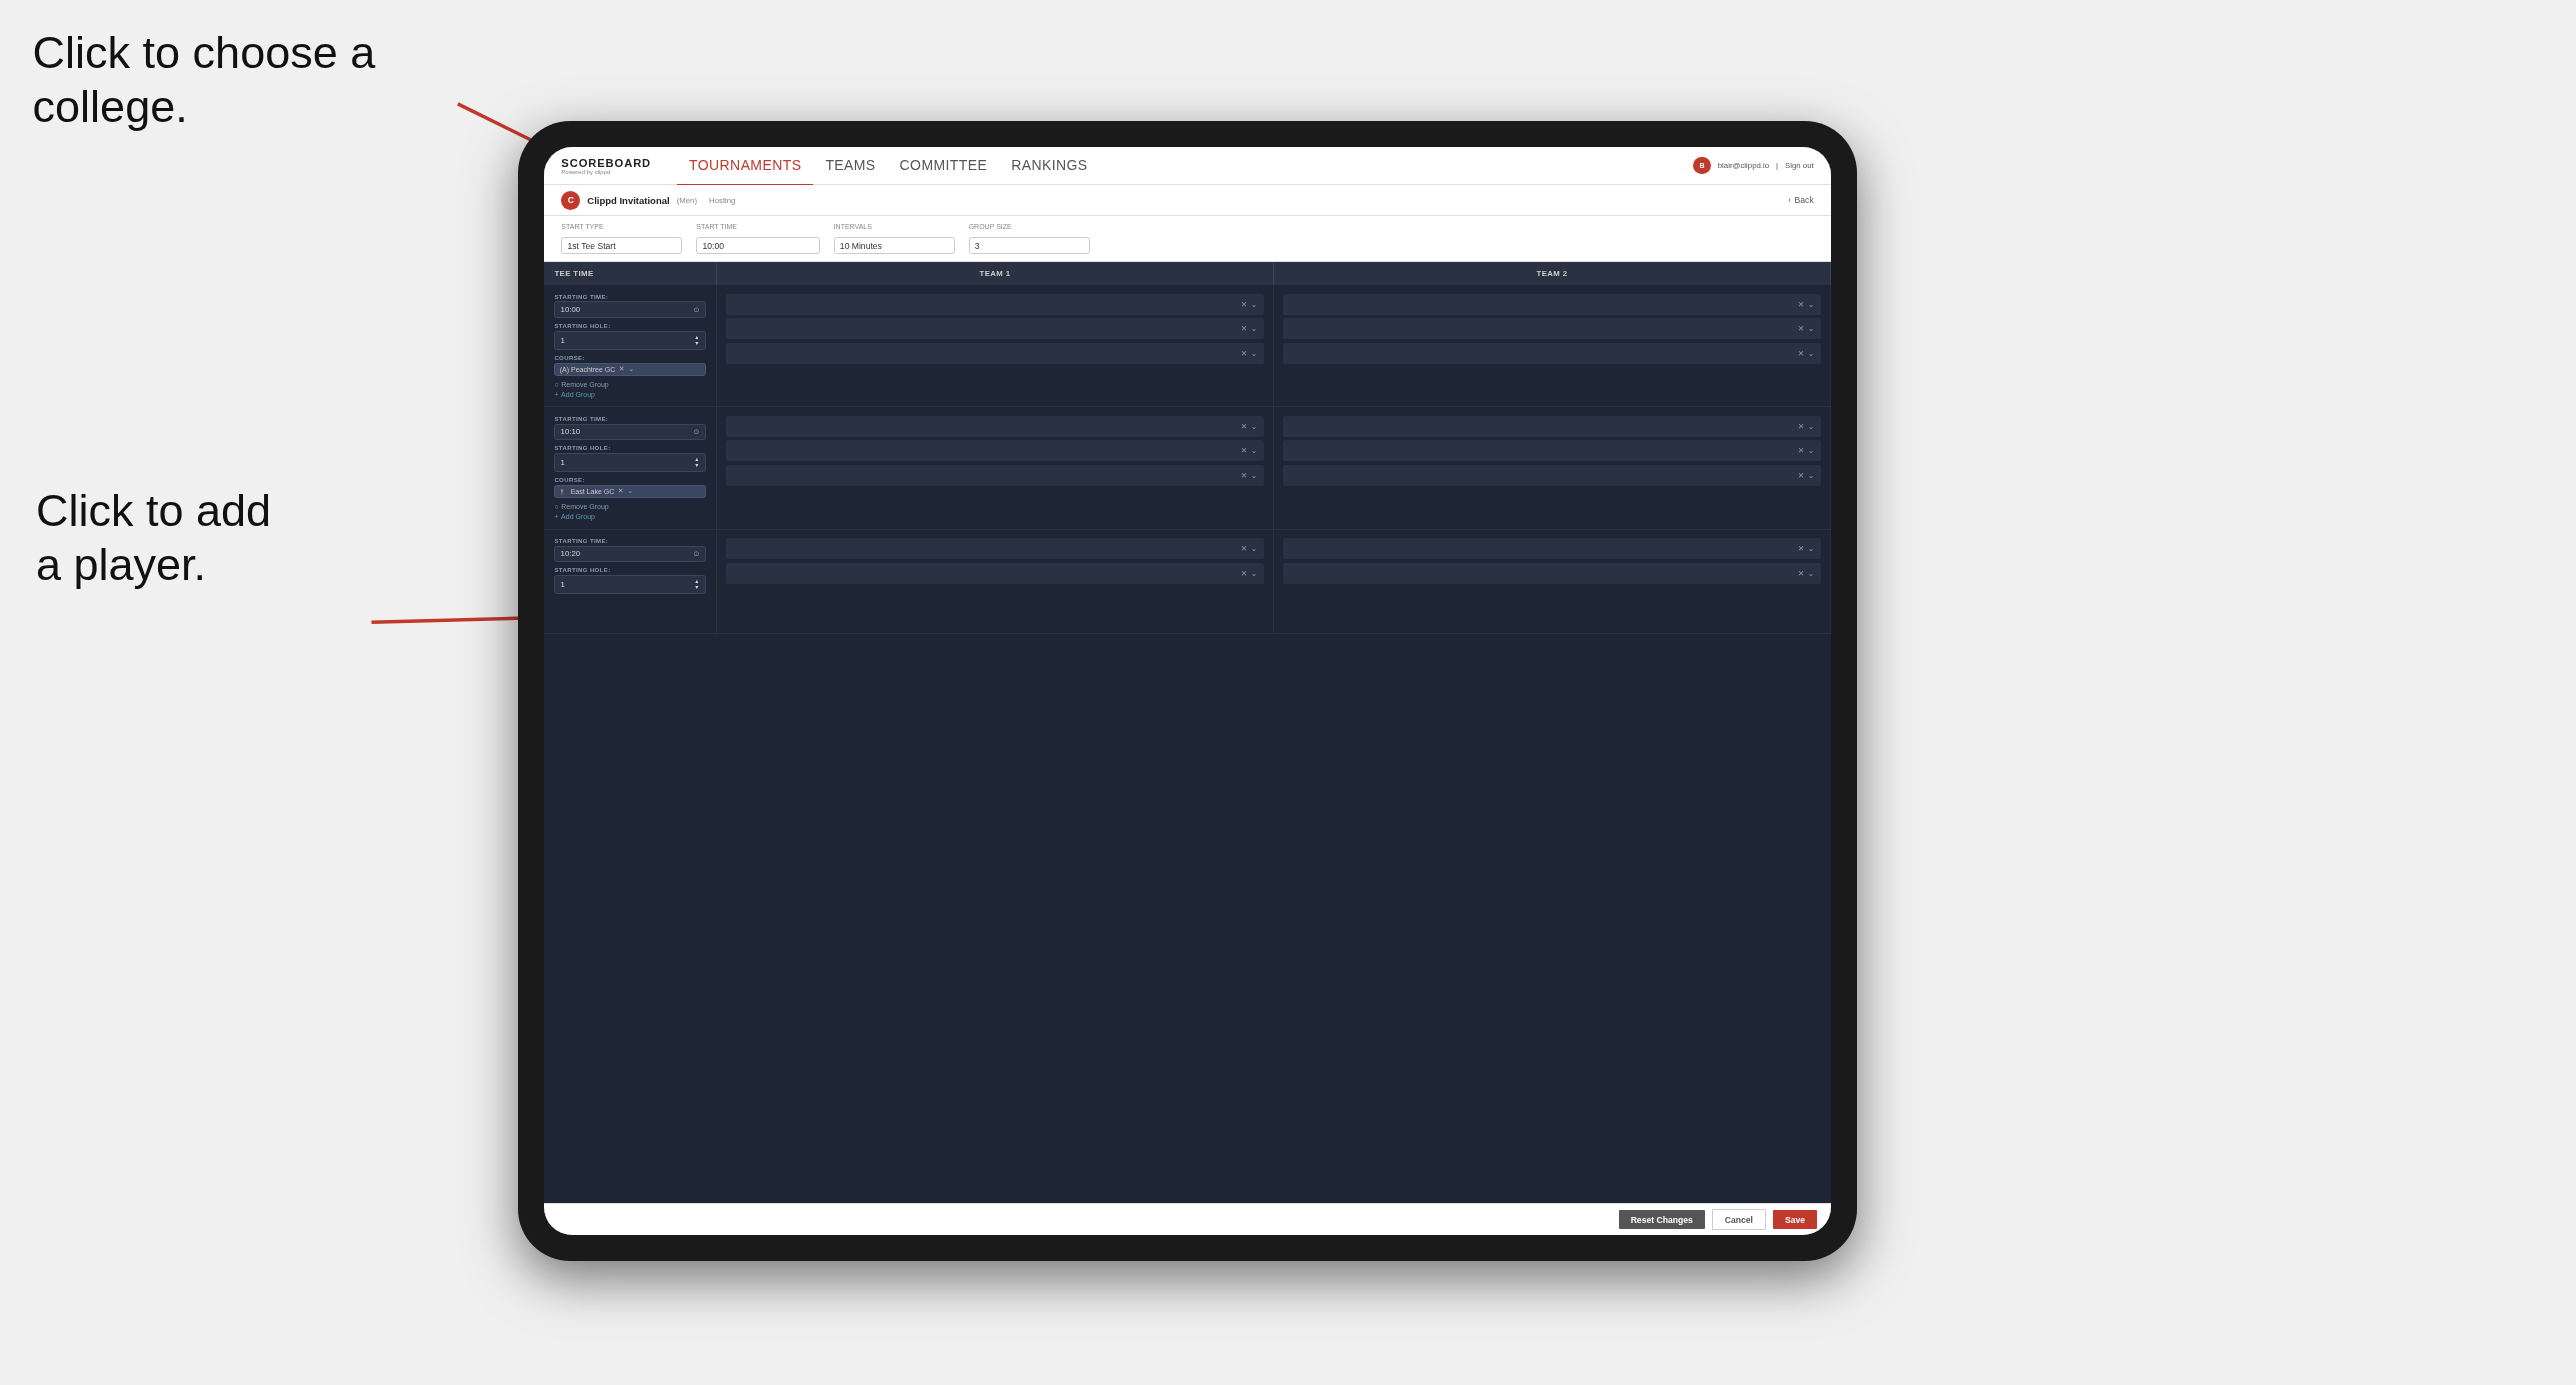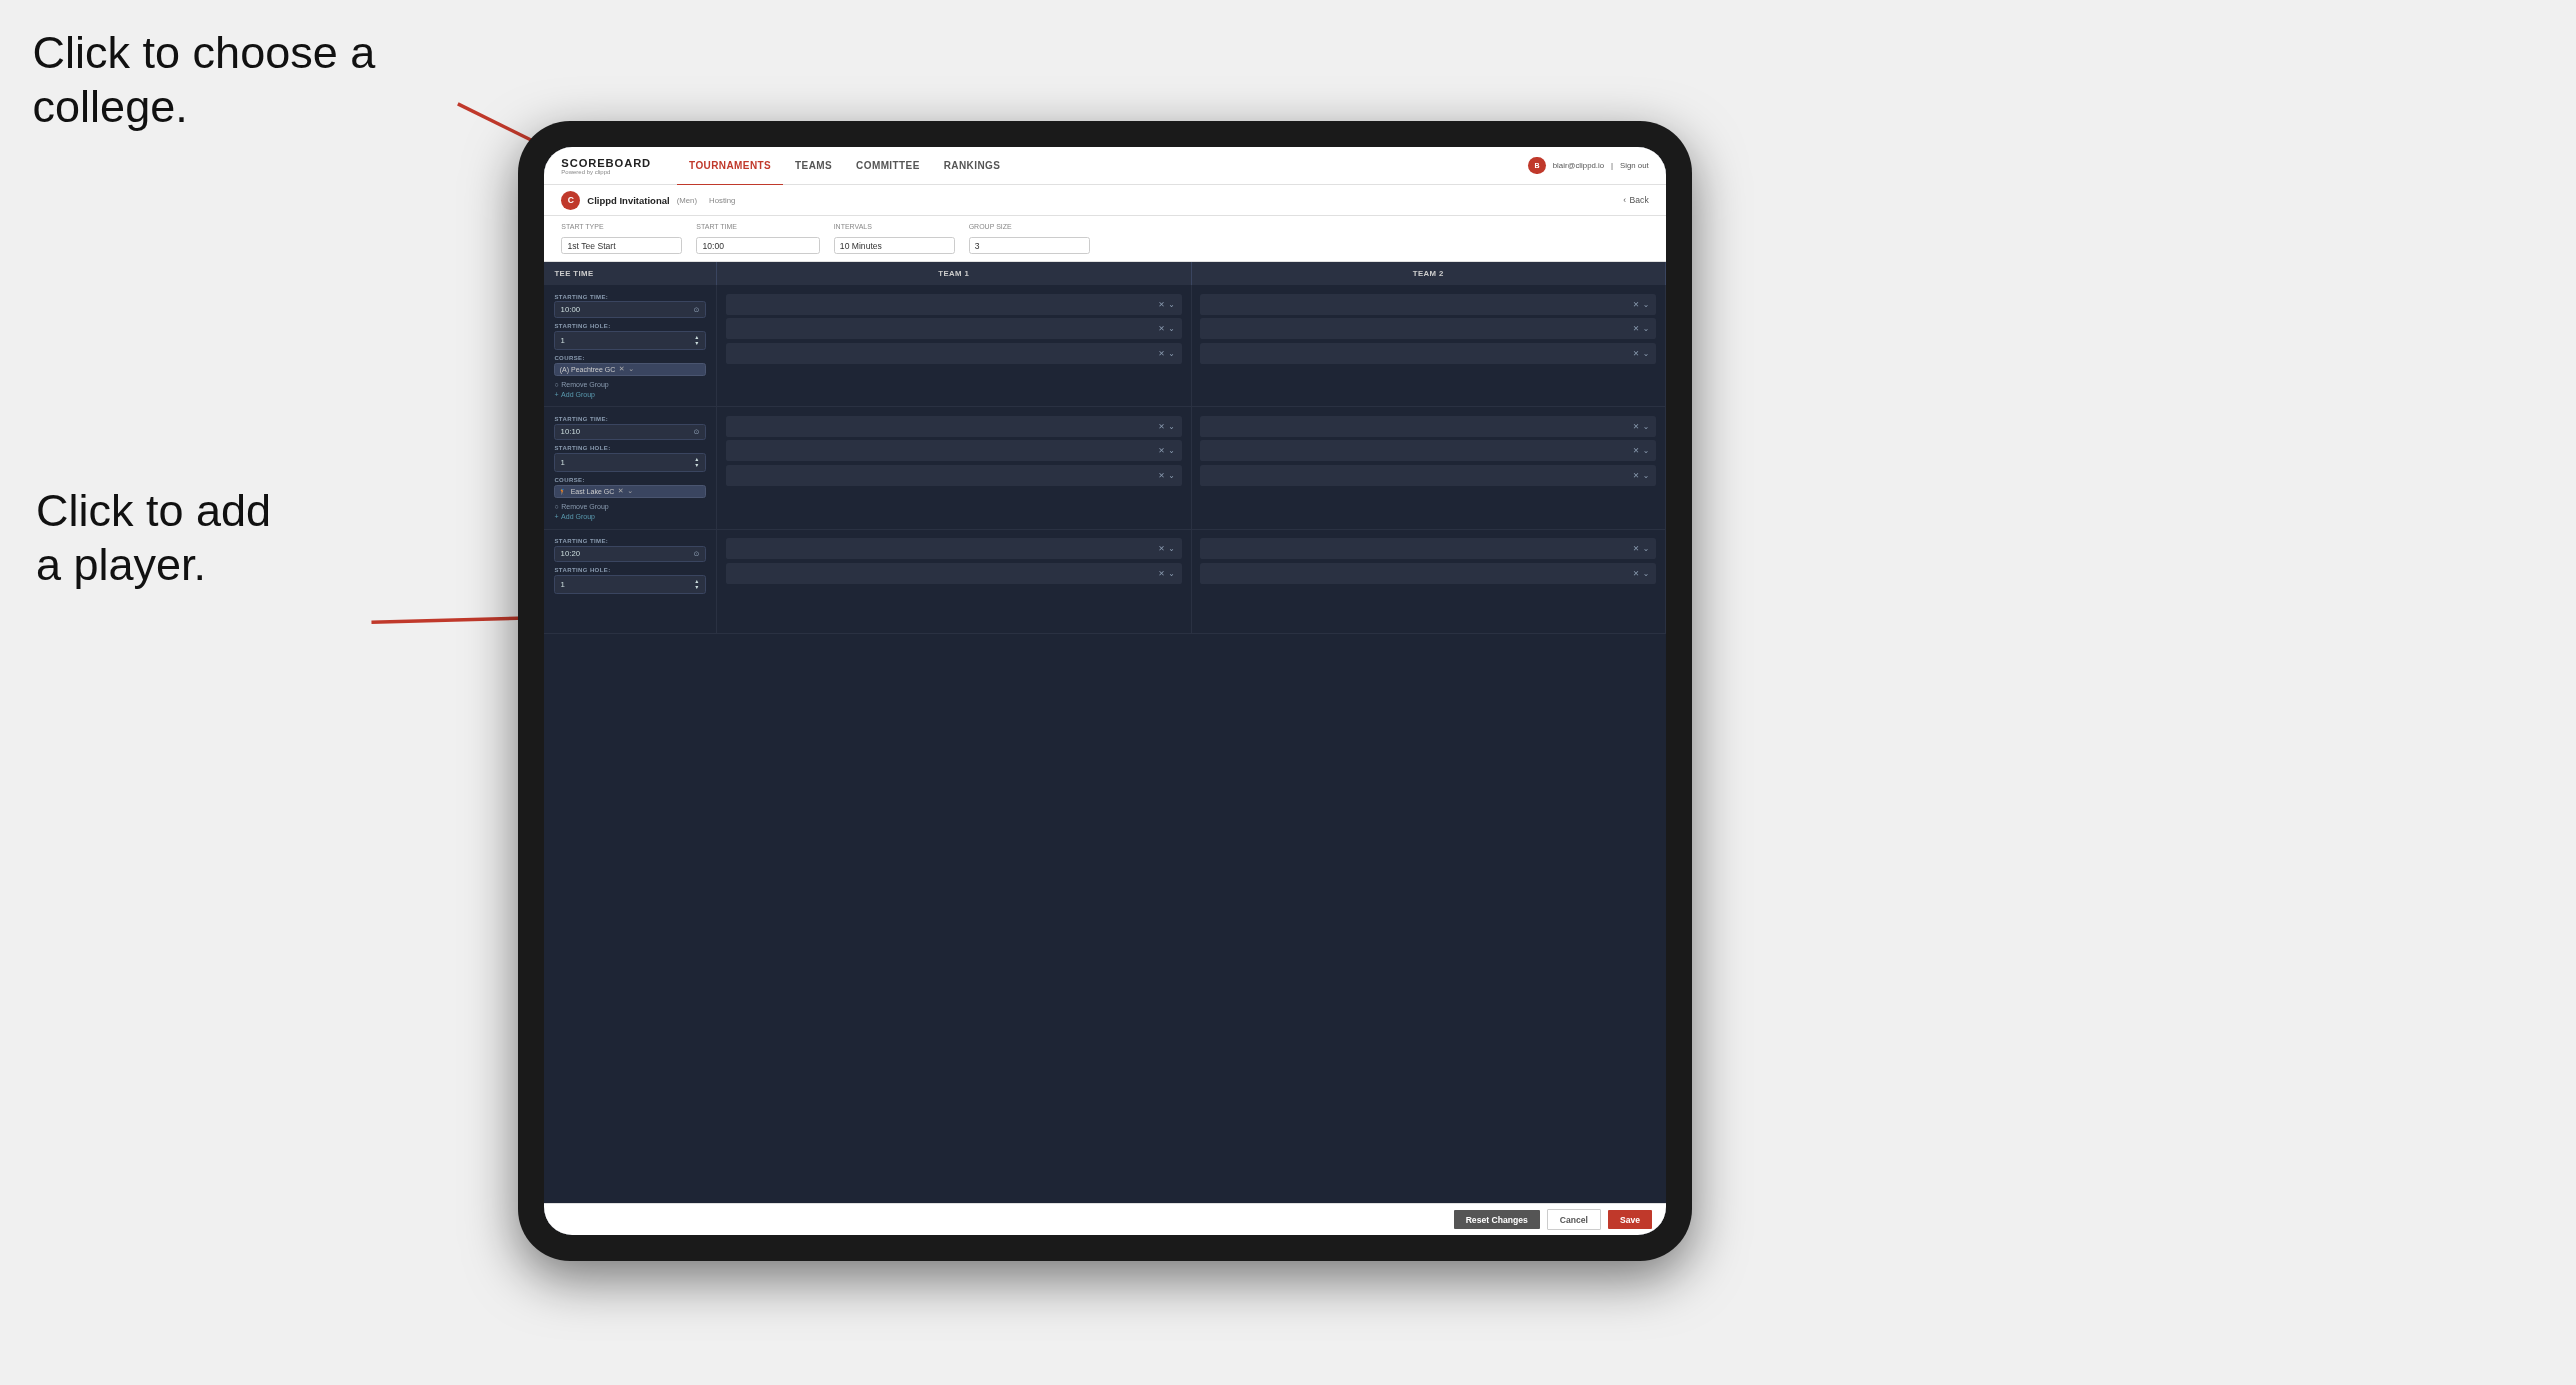--- a/index.html
+++ b/index.html
@@ -40,21 +40,21 @@
       width: 2576px;
       height: 1386px;
       pointer-events: none;
     }
 
     
     .tablet-frame {
       position: absolute;
       top: 121px;
       left: 518px;
-      width: 1174px;
+      width: 1339px;
       height: 1140px;
       background: #1a1a1a;
       border-radius: 52px;
       padding: 26px;
       box-shadow: 0 17.3px 52px rgba(0,0,0,0.5);
     }
 
     .tablet-screen {
       width: 100%;
       height: 100%;
@@ -104,22 +104,22 @@
       color: #888;
     }
 
     .nav-links {
       display: flex;
       gap: 0;
       flex: 1;
     }
 
     .nav-link {
-      font-size: 10px;
-      font-weight: 700;
+      font-size: 14px;
+      font-weight: 400;
       color: #555;
       padding: 0 12px;
       height: 38px;
       display: flex;
       align-items: center;
       cursor: pointer;
       text-transform: uppercase;
       letter-spacing: 0.4px;
       border-bottom: 1.7px solid transparent;
     }

